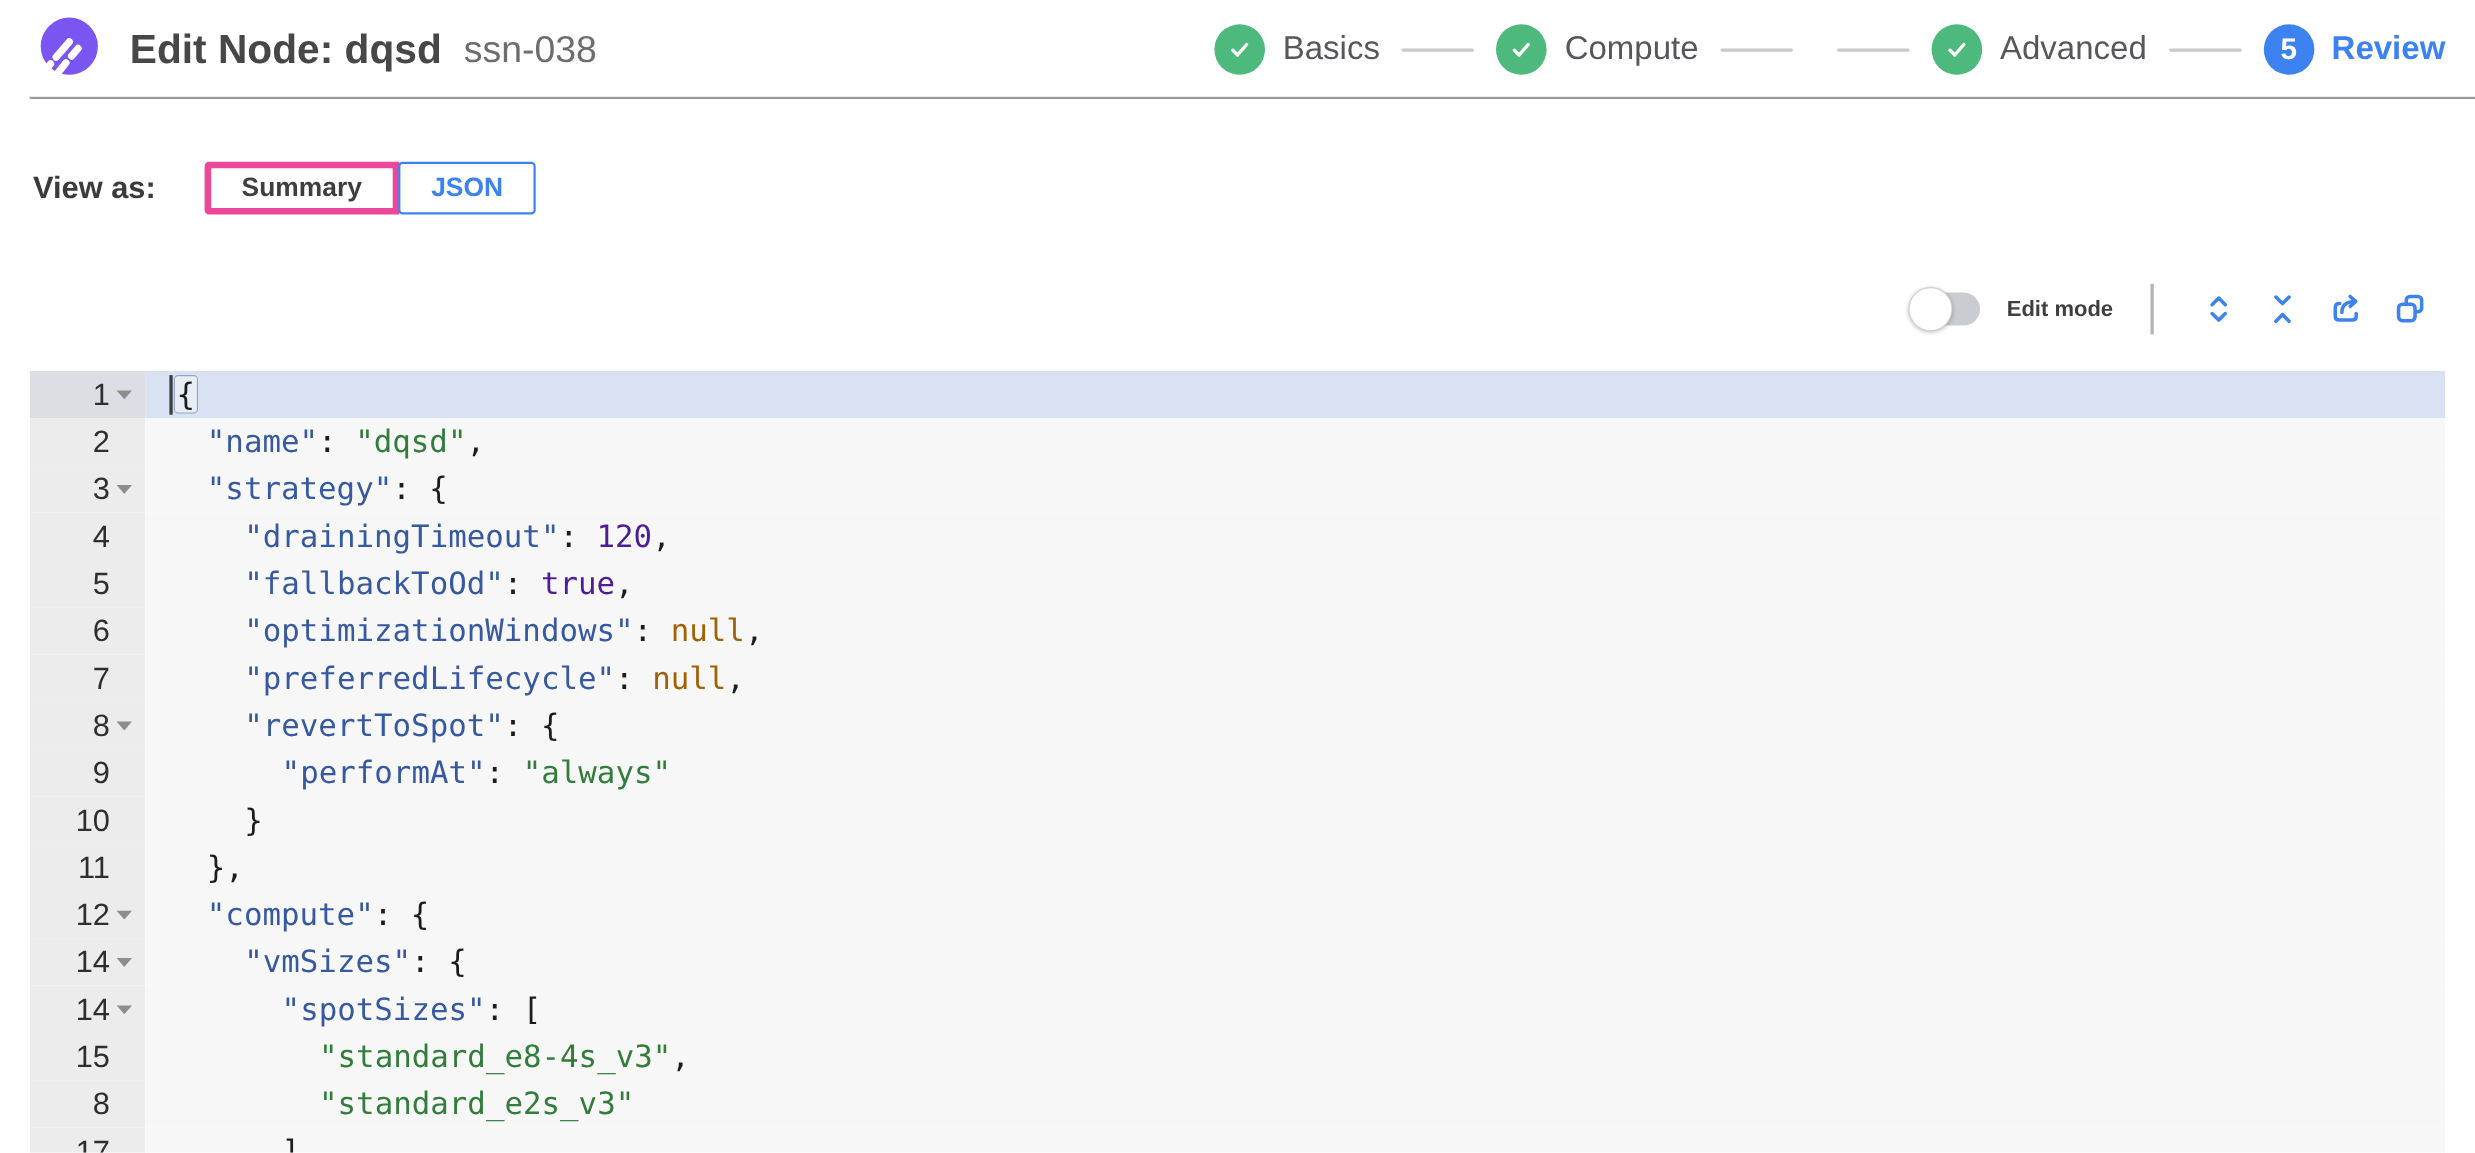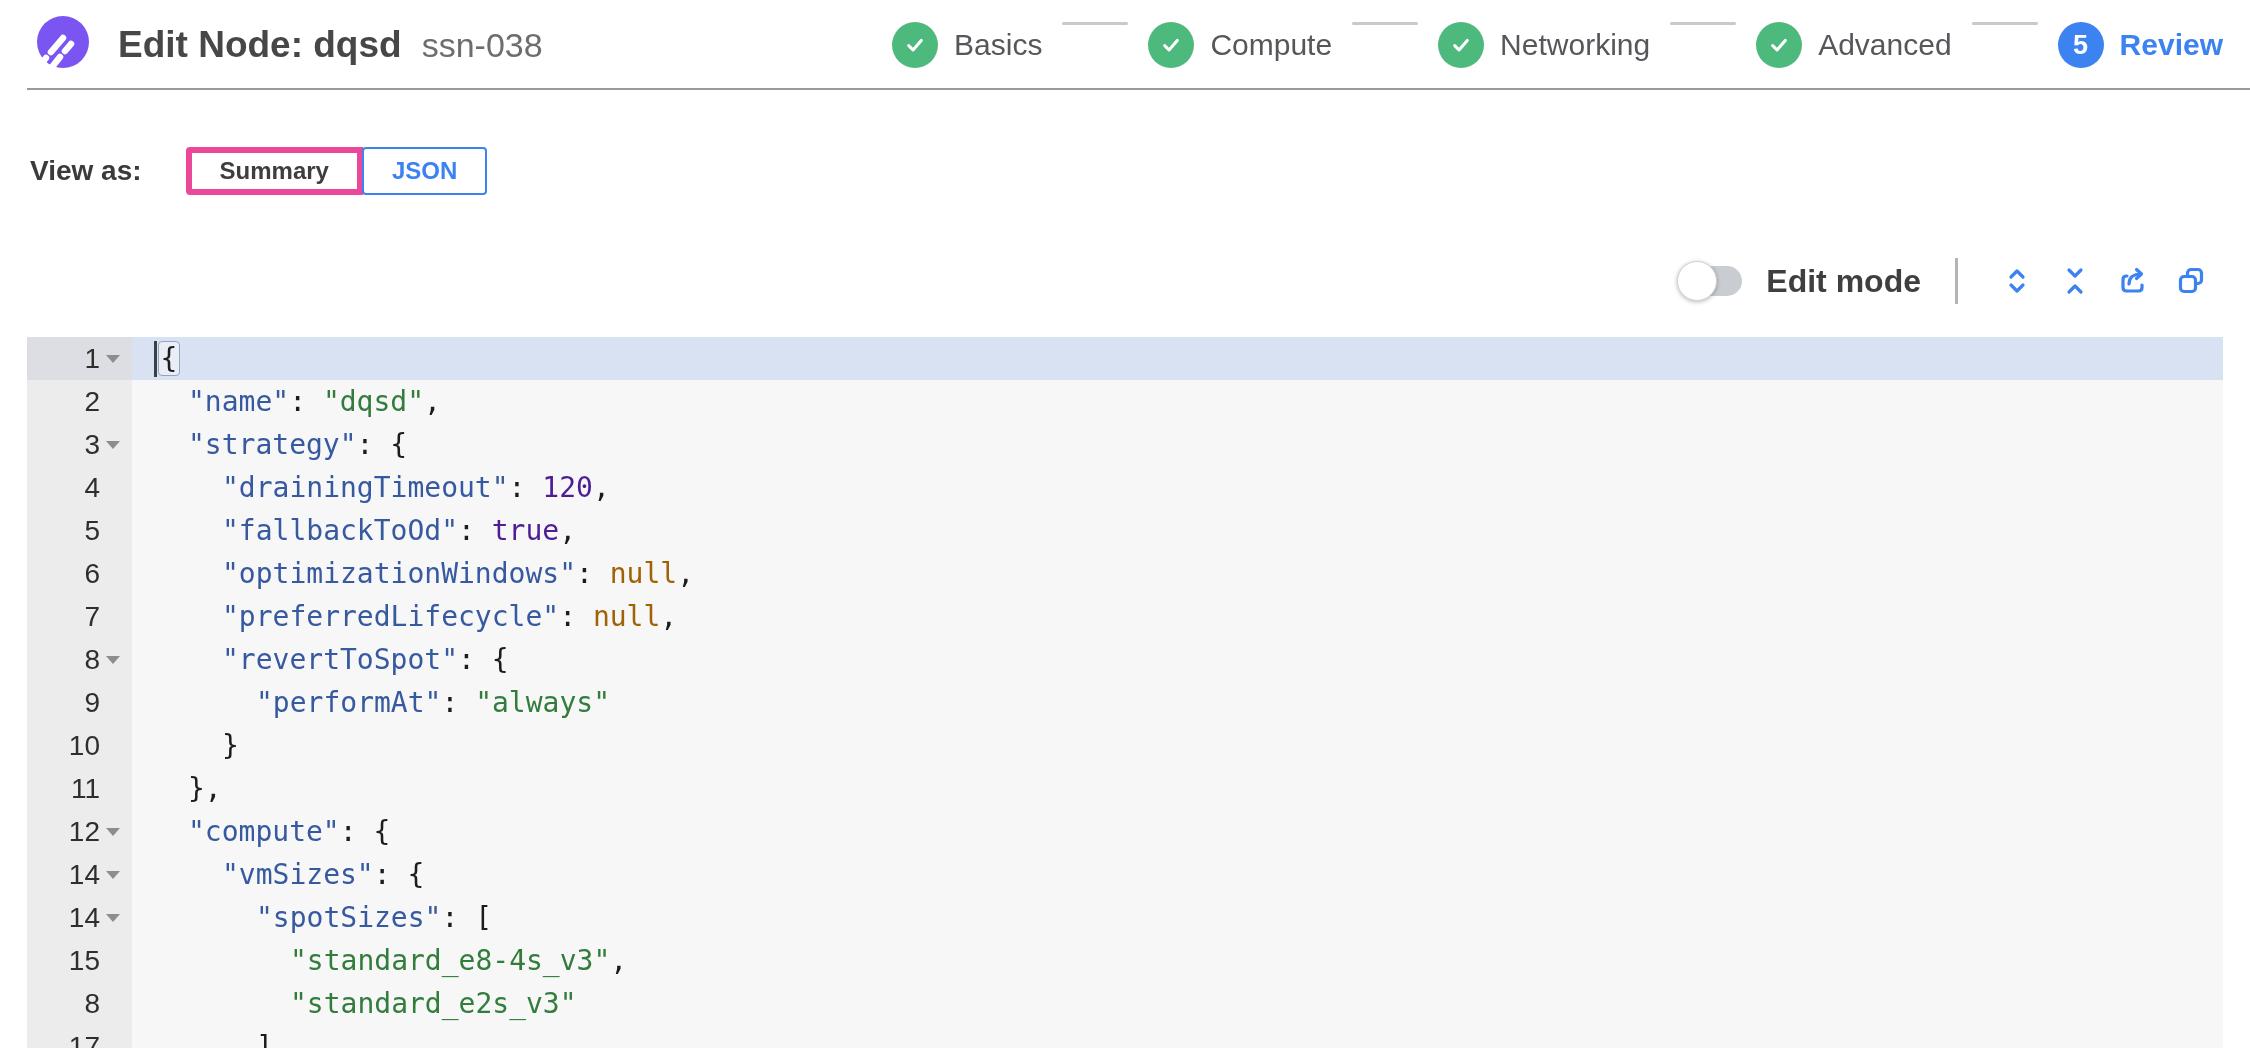--- a/index.html
+++ b/index.html
@@ -11,21 +11,21 @@
             padding:0 27px 0 30px; position:relative; background:#fff; }
   .header::after { content:""; position:absolute; left:27px; right:0; bottom:0;
                    height:2px; background:#9a9a9a; }
   .logo { width:62px; height:62px; flex:0 0 62px; }
   .page-title { font-size:37px; font-weight:bold; color:#474747;
                 margin-left:26px; white-space:nowrap; }
   .page-subtitle { font-size:34px; color:#6d6d6d; margin-left:20px;
                    width:152px; overflow:hidden; white-space:nowrap; flex:0 0 152px; }
 
   
-  .stepper { display:flex; align-items:flex-start; margin-left:auto; }
+  .stepper { display:flex; align-items:center; margin-left:auto; }
   .step { display:flex; align-items:center; cursor:pointer; }
   .step-circle { width:46px; height:46px; border-radius:50%; display:flex;
                  align-items:center; justify-content:center; flex:0 0 46px; }
   .step-circle.complete { background:#4db97c; }
   .step-circle.current  { background:#3c82f0; }
   .step-circle svg { width:26px; height:26px; }
   .step-num { color:#fff; font-size:27px; font-weight:bold; }
   .step-label { font-size:30px; color:#55575b; margin-left:16px; white-space:nowrap; }
   .step-label.current { color:#3c82f0; font-weight:bold; }
   .connector { width:66px; height:3px; background:#c9c9c9; margin:0 20px; border-radius:2px; }
@@ -41,21 +41,21 @@
                       margin-left:-1px; position:relative; z-index:1; }
 
   
   .toolbar { display:flex; align-items:center; justify-content:flex-end;
              margin:62px 30px 0 0; height:48px; }
   .toggle { width:62px; height:30px; border-radius:15px; background:#c9cdd1;
             position:relative; cursor:pointer; margin-right:24px; }
   .toggle-knob { width:40px; height:40px; border-radius:50%; background:#fff;
                  border:1px solid #d2d2d2; box-shadow:0 1px 4px rgba(0,0,0,.28);
                  position:absolute; left:-3px; top:-5px; }
-  .toolbar-label { font-size:32px; font-weight:600; color:#3f3f3f; }
+  .toolbar-label { font-size:20px; font-weight:600; color:#3f3f3f; }
   .toolbar-divider { width:3px; height:46px; background:#b5b5b5; margin:0 30px 0 34px; }
   .tool-icon { width:32px; height:32px; margin:0 13px; cursor:pointer; display:flex;
                align-items:center; justify-content:center; }
   .tool-icon svg { width:30px; height:30px; stroke:#3c82f0; fill:none;
                    stroke-width:3.2; stroke-linecap:round; stroke-linejoin:round; }
 
   
   .editor { margin:32px 27px 0 27px; height:711px; overflow:hidden;
             font-family:"DejaVu Sans Mono", monospace; font-size:28px; }
   .line { display:flex; height:43px; }
@@ -110,28 +110,20 @@
       <span class="connector"></span>
       <span class="step">
         <span class="step-circle complete">
           <svg viewBox="0 0 24 24">
             <polyline points="6.2,12.6 10.2,16.6 17.8,7.8" fill="none" stroke="#fff" stroke-width="2.8" stroke-linecap="round" stroke-linejoin="round"></polyline>
           </svg>
         </span>
         <span class="step-label">Compute</span>
       </span>
       <span class="connector"></span>
-      <span class="step">
-        <span class="step-circle complete">
-          <svg viewBox="0 0 24 24">
-            <polyline points="6.2,12.6 10.2,16.6 17.8,7.8" fill="none" stroke="#fff" stroke-width="2.8" stroke-linecap="round" stroke-linejoin="round"></polyline>
-          </svg>
-        </span>
-        <span class="step-label">Networking</span>
-      </span>
       <span class="connector"></span>
       <span class="step">
         <span class="step-circle complete">
           <svg viewBox="0 0 24 24">
             <polyline points="6.2,12.6 10.2,16.6 17.8,7.8" fill="none" stroke="#fff" stroke-width="2.8" stroke-linecap="round" stroke-linejoin="round"></polyline>
           </svg>
         </span>
         <span class="step-label">Advanced</span>
       </span>
       <span class="connector"></span>

